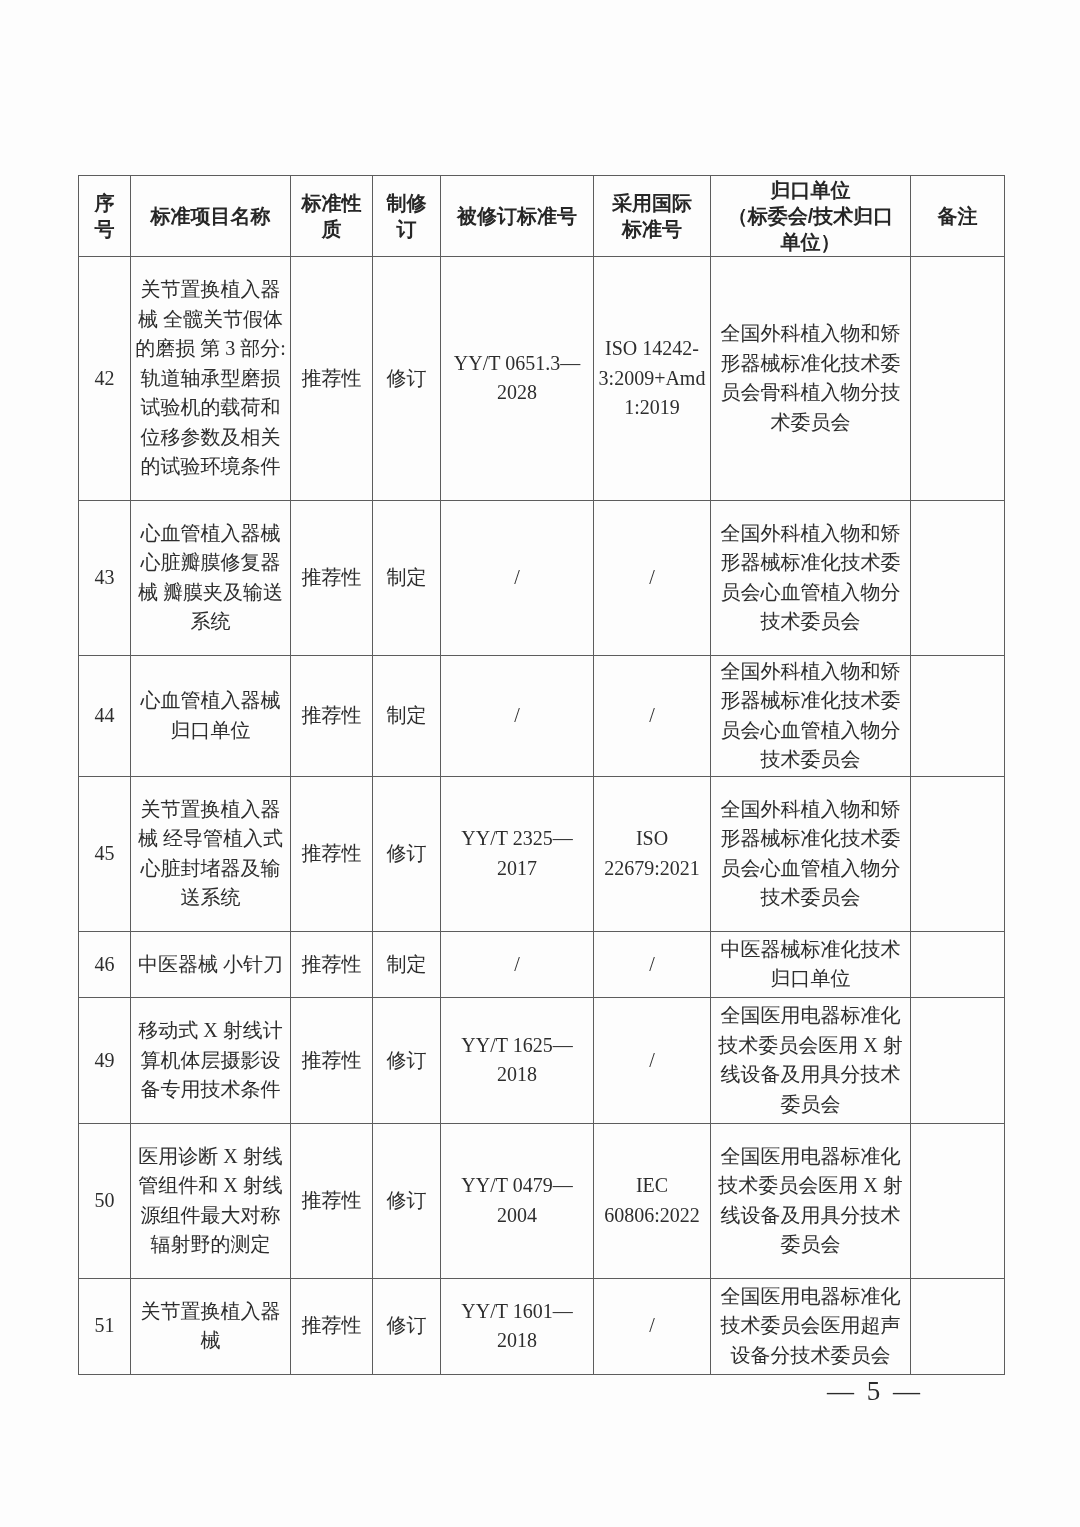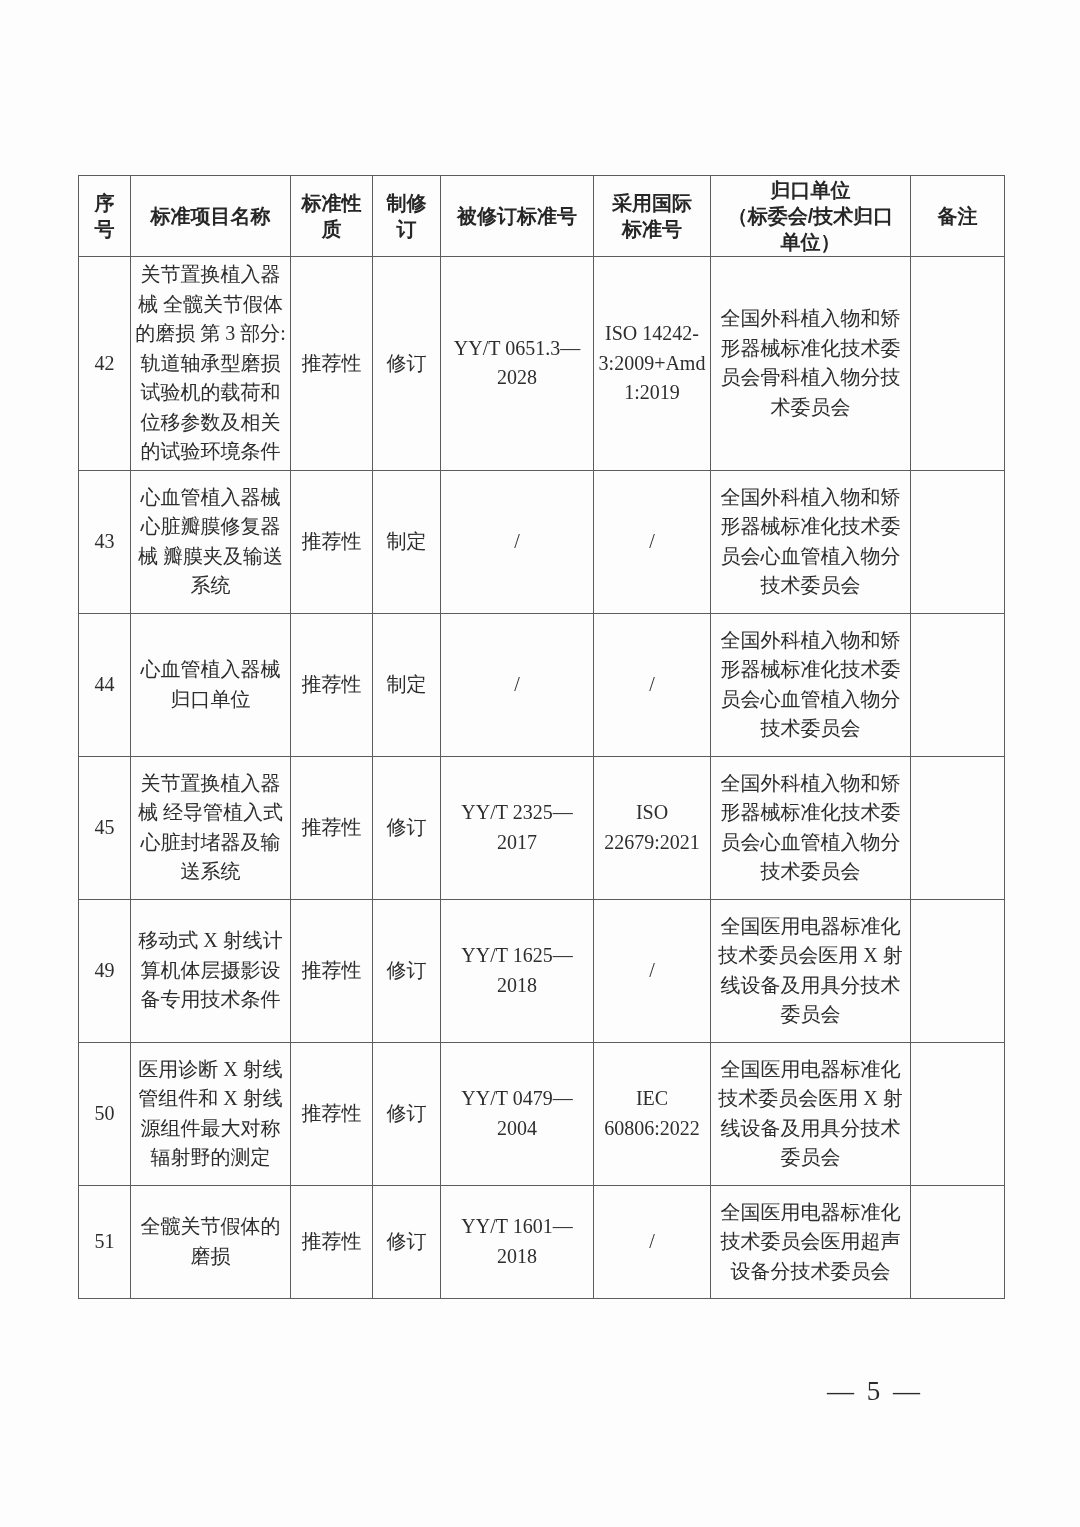--- a/index.html
+++ b/index.html
@@ -38,22 +38,22 @@
     padding: 1px 2px;
     white-space: pre-line;
     color: #262626;
   }
   .std-table td {
     font-size: 20px;
     line-height: 29.5px;
     padding: 1px 4px;
     color: #2d2d2d;
   }
-  .std-table td.c-name { padding: 3px 2px; }
-  .std-table td.c-unit { padding: 12px 4px; }
+  .std-table td.c-name { padding: 18px 2px; }
+  .std-table td.c-unit { padding: 1px 4px; }
   .page-footer {
     position: absolute;
     top: 1375px;
     left: 770px;
     width: 210px;
     text-align: center;
     font-size: 27px;
     line-height: 32px;
     letter-spacing: 3px;
     color: #2b2b2b;
@@ -130,20 +130,30 @@
           <td class="c-no">45</td>
           <td class="c-name">关节置换植入器械 经导管植入式心脏封堵器及输送系统</td>
           <td class="c-nature">推荐性</td>
           <td class="c-action">修订</td>
           <td class="c-revised">YY/T 2325—2017</td>
           <td class="c-intl">ISO 22679:2021</td>
           <td class="c-unit">全国外科植入物和矫形器械标准化技术委员会心血管植入物分技术委员会</td>
           <td class="c-note"></td>
         </tr>
         <tr>
+          <td class="c-no">46</td>
+          <td class="c-name">中医器械 小针刀</td>
+          <td class="c-nature">推荐性</td>
+          <td class="c-action">制定</td>
+          <td class="c-revised">/</td>
+          <td class="c-intl">/</td>
+          <td class="c-unit">中医器械标准化技术归口单位</td>
+          <td class="c-note"></td>
+        </tr>
+        <tr>
           <td class="c-no">49</td>
           <td class="c-name">移动式 X 射线计算机体层摄影设备专用技术条件</td>
           <td class="c-nature">推荐性</td>
           <td class="c-action">修订</td>
           <td class="c-revised">YY/T 1625—2018</td>
           <td class="c-intl">/</td>
           <td class="c-unit">全国医用电器标准化技术委员会医用 X 射线设备及用具分技术委员会</td>
           <td class="c-note"></td>
         </tr>
         <tr>
@@ -151,21 +161,21 @@
           <td class="c-name">医用诊断 X 射线管组件和 X 射线源组件最大对称辐射野的测定</td>
           <td class="c-nature">推荐性</td>
           <td class="c-action">修订</td>
           <td class="c-revised">YY/T 0479—2004</td>
           <td class="c-intl">IEC 60806:2022</td>
           <td class="c-unit">全国医用电器标准化技术委员会医用 X 射线设备及用具分技术委员会</td>
           <td class="c-note"></td>
         </tr>
         <tr>
           <td class="c-no">51</td>
-          <td class="c-name">全髋关节假体的磨损</td>
+          <td class="c-name">关节置换植入器械</td>
           <td class="c-nature">推荐性</td>
           <td class="c-action">修订</td>
           <td class="c-revised">YY/T 1601—2018</td>
           <td class="c-intl">/</td>
           <td class="c-unit">全国医用电器标准化技术委员会医用超声设备分技术委员会</td>
           <td class="c-note"></td>
         </tr>
       </tbody>
   </table>
 

